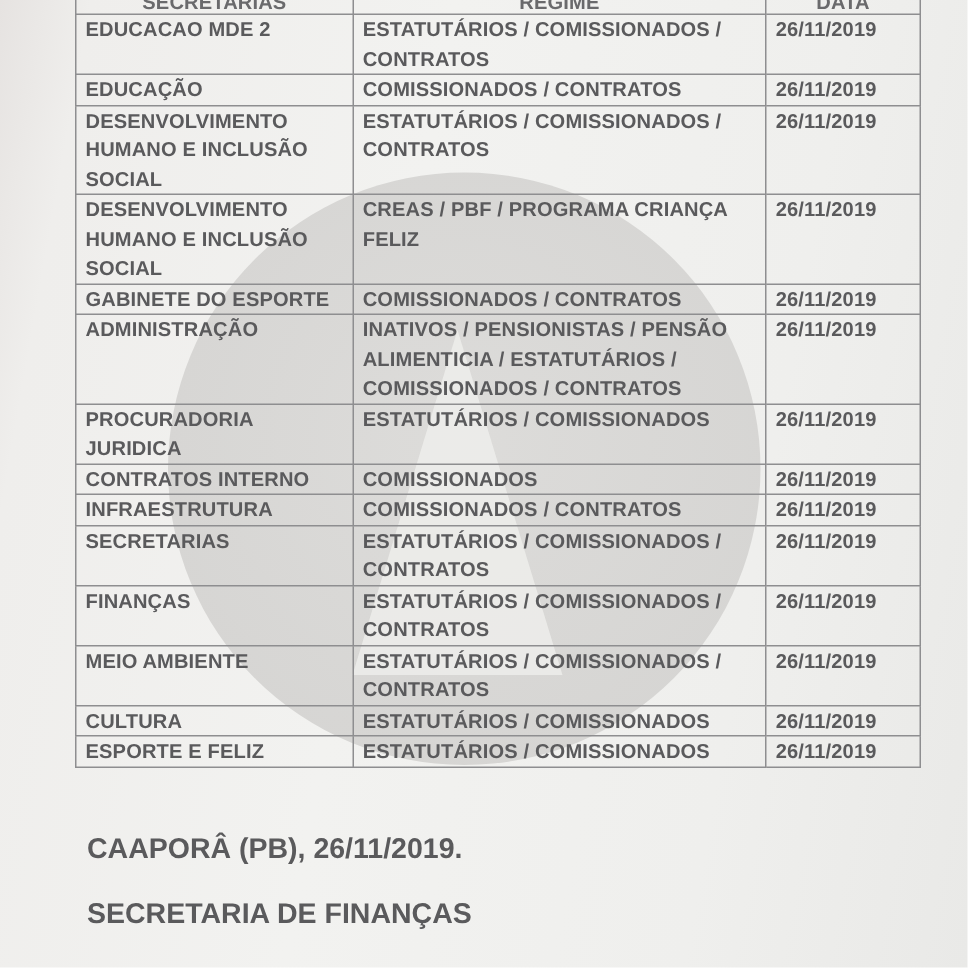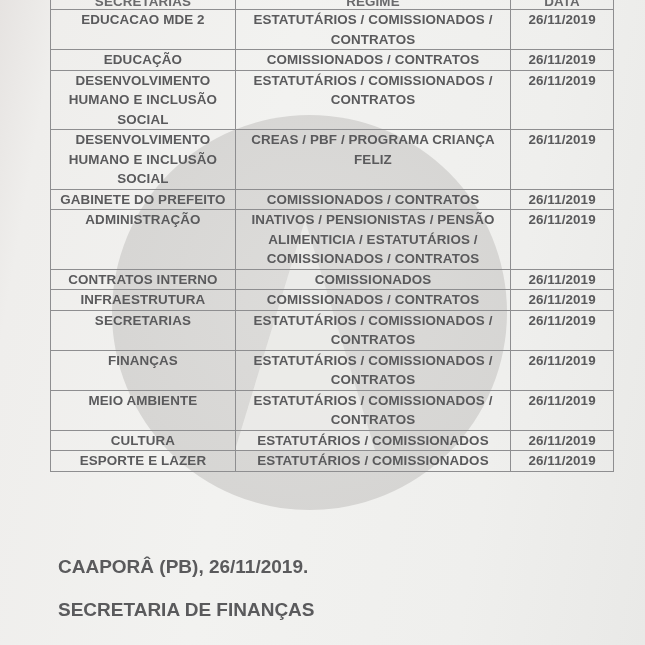--- a/index.html
+++ b/index.html
@@ -38,21 +38,21 @@
       font-weight: bold;
       font-size: 13.4px;
       color: #5a5a5c;
       letter-spacing: 0.1px;
       line-height: 19.5px;
     }
     table.doc th, table.doc td {
       border: 1px solid #8e8e90;
       vertical-align: top;
       padding: 0 6px 0 6px;
-      text-align: center;
+      text-align: left;
     }
     table.doc th {
       font-weight: bold;
       text-align: center;
       height: 14px;
       line-height: 14px;
       color: #6a6a6c;
     }
     col.c1 { width: 185px; }
     col.c2 { width: 276px; }
@@ -101,27 +101,32 @@
         <td>DESENVOLVIMENTO HUMANO E INCLUSÃO SOCIAL</td>
         <td>ESTATUTÁRIOS / COMISSIONADOS / CONTRATOS</td>
         <td class="date">26/11/2019</td>
       </tr>
       <tr>
         <td>DESENVOLVIMENTO HUMANO E INCLUSÃO SOCIAL</td>
         <td>CREAS / PBF / PROGRAMA CRIANÇA FELIZ</td>
         <td class="date">26/11/2019</td>
       </tr>
       <tr>
-        <td>GABINETE DO PREFEITO</td>
+        <td>GABINETE DO ESPORTE</td>
         <td>COMISSIONADOS / CONTRATOS</td>
         <td class="date">26/11/2019</td>
       </tr>
       <tr>
         <td>ADMINISTRAÇÃO</td>
         <td>INATIVOS / PENSIONISTAS / PENSÃO ALIMENTICIA / ESTATUTÁRIOS / COMISSIONADOS / CONTRATOS</td>
+        <td class="date">26/11/2019</td>
+      </tr>
+      <tr>
+        <td>PROCURADORIA JURIDICA</td>
+        <td>ESTATUTÁRIOS / COMISSIONADOS</td>
         <td class="date">26/11/2019</td>
       </tr>
       <tr>
         <td>CONTRATOS INTERNO</td>
         <td>COMISSIONADOS</td>
         <td class="date">26/11/2019</td>
       </tr>
       <tr>
         <td>INFRAESTRUTURA</td>
         <td>COMISSIONADOS / CONTRATOS</td>
@@ -141,21 +146,21 @@
         <td>MEIO AMBIENTE</td>
         <td>ESTATUTÁRIOS / COMISSIONADOS / CONTRATOS</td>
         <td class="date">26/11/2019</td>
       </tr>
       <tr>
         <td>CULTURA</td>
         <td>ESTATUTÁRIOS / COMISSIONADOS</td>
         <td class="date">26/11/2019</td>
       </tr>
       <tr>
-        <td>ESPORTE E LAZER</td>
+        <td>ESPORTE E FELIZ</td>
         <td>ESTATUTÁRIOS / COMISSIONADOS</td>
         <td class="date">26/11/2019</td>
       </tr>
     </tbody>
   </table>
 
   <div class="footer-line" style="top:556px">CAAPORÂ (PB), 26/11/2019.</div>
   <div class="footer-line" style="top:599px">SECRETARIA DE FINANÇAS</div>
 </div>
 

